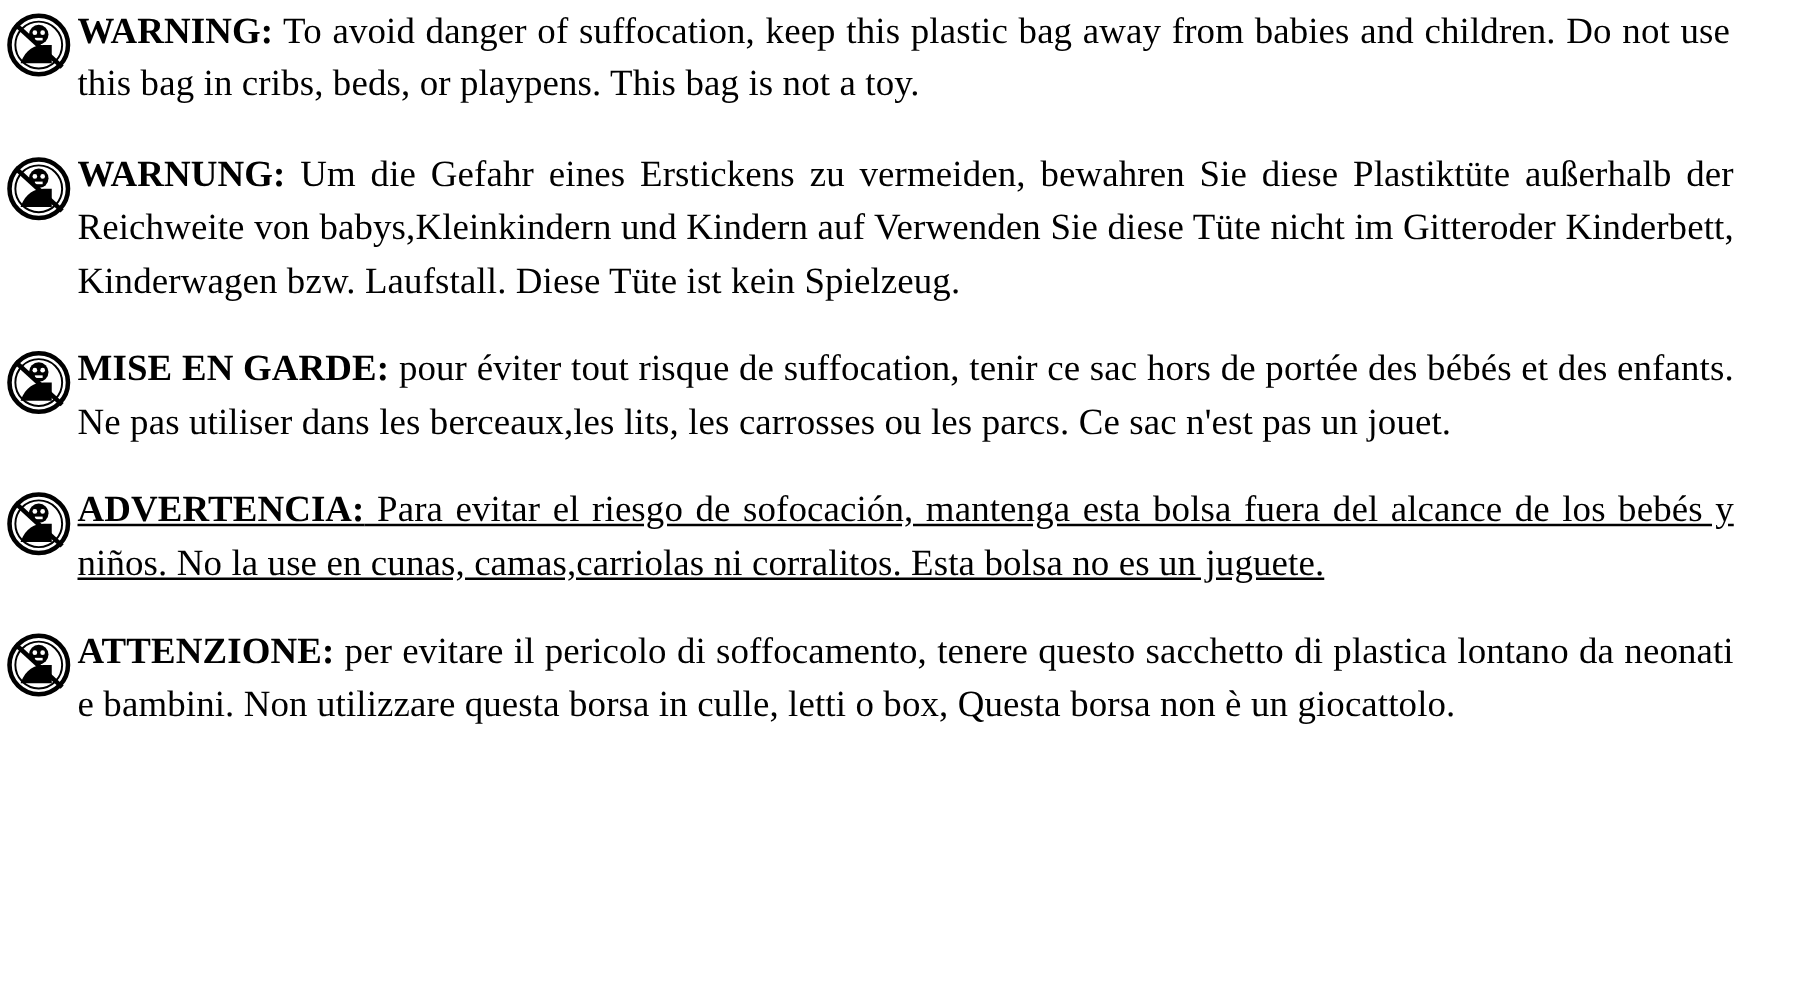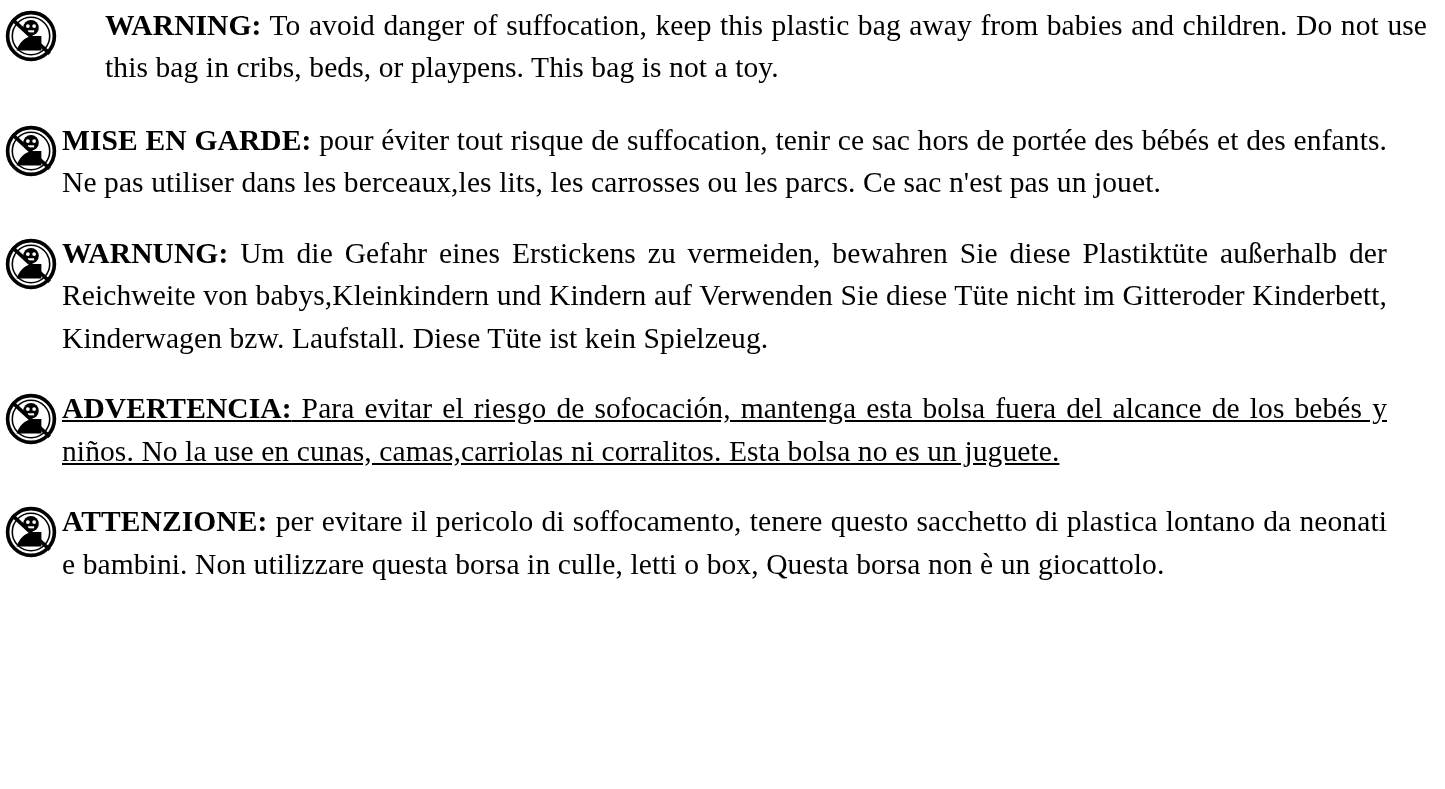--- a/index.html
+++ b/index.html
@@ -61,21 +61,21 @@
     text-justify: inter-word;
     hyphens: manual;
     letter-spacing: 0.1px;
   }
 
   .warning-text .lead {
     font-weight: bold;
   }
 
   
-  .row-1 .warning-text { max-width: 1322px; margin-left: 43px; }
+  .row-1 .warning-text { max-width: 1322px; }
   .row-2 .warning-text { max-width: 1325px; }
   .row-3 .warning-text { max-width: 1325px; }
   .row-4 .warning-text { max-width: 1325px; text-decoration: underline; }
   .row-5 .warning-text { max-width: 1325px; }
 
   .row-1 { margin-bottom: 30px; }
   .row-2 { margin-bottom: 28px; }
   .row-3 { margin-bottom: 28px; }
   .row-4 { margin-bottom: 28px; }
   .row-5 { margin-bottom: 0; }
@@ -97,53 +97,53 @@
           <circle cx="56" cy="31" r="3.6" fill="#ffffff"></circle>
           <rect x="44" y="39" width="12" height="4" fill="#ffffff"></rect>
           <path d="M14 18 L86 84" stroke="#000000" stroke-width="7" fill="none"></path>
         </svg>
       </div>
       <div class="text-cell">
         <p class="warning-text"><span class="lead">WARNING:</span><span> To avoid danger of suffocation, keep this plastic bag away from babies and children. Do not use this bag in cribs, beds, or playpens. This bag is not a toy.</span></p>
       </div>
     </div>
 
+    <div class="warning-row row-2">
+      <div class="icon-cell">
+        <svg class="suffocation-icon" viewBox="0 0 100 100">
+          <circle cx="50" cy="50" r="45" fill="#ffffff" stroke="#000000" stroke-width="7"></circle>
+          <circle cx="50" cy="50" r="36" fill="#ffffff" stroke="#000000" stroke-width="3"></circle>
+          <path d="M22 78 C30 56 44 50 58 50 L70 50 L70 78 Z" fill="#000000"></path>
+          <circle cx="50" cy="34" r="15" fill="#000000"></circle>
+          <circle cx="44" cy="31" r="3.6" fill="#ffffff"></circle>
+          <circle cx="56" cy="31" r="3.6" fill="#ffffff"></circle>
+          <rect x="44" y="39" width="12" height="4" fill="#ffffff"></rect>
+          <path d="M14 18 L86 84" stroke="#000000" stroke-width="7" fill="none"></path>
+        </svg>
+      </div>
+      <div class="text-cell">
+        <p class="warning-text"><span class="lead">WARNUNG:</span><span> Um die Gefahr eines Erstickens zu vermeiden, bewahren Sie diese Plastiktüte außerhalb der Reichweite von babys,Kleinkindern und Kindern auf Verwenden Sie diese Tüte nicht im Gitteroder Kinderbett, Kinderwagen bzw. Laufstall. Diese Tüte ist kein Spielzeug.</span></p>
+      </div>
+    </div>
+
     <div class="warning-row row-3">
       <div class="icon-cell">
         <svg class="suffocation-icon" viewBox="0 0 100 100">
           <circle cx="50" cy="50" r="45" fill="#ffffff" stroke="#000000" stroke-width="7"></circle>
           <circle cx="50" cy="50" r="36" fill="#ffffff" stroke="#000000" stroke-width="3"></circle>
           <path d="M22 78 C30 56 44 50 58 50 L70 50 L70 78 Z" fill="#000000"></path>
           <circle cx="50" cy="34" r="15" fill="#000000"></circle>
           <circle cx="44" cy="31" r="3.6" fill="#ffffff"></circle>
           <circle cx="56" cy="31" r="3.6" fill="#ffffff"></circle>
           <rect x="44" y="39" width="12" height="4" fill="#ffffff"></rect>
           <path d="M14 18 L86 84" stroke="#000000" stroke-width="7" fill="none"></path>
         </svg>
       </div>
       <div class="text-cell">
         <p class="warning-text"><span class="lead">MISE EN GARDE:</span><span> pour éviter tout risque de suffocation, tenir ce sac hors de portée des bébés et des enfants. Ne pas utiliser dans les berceaux,les lits, les carrosses ou les parcs. Ce sac n'est pas un jouet.</span></p>
-      </div>
-    </div>
-
-    <div class="warning-row row-2">
-      <div class="icon-cell">
-        <svg class="suffocation-icon" viewBox="0 0 100 100">
-          <circle cx="50" cy="50" r="45" fill="#ffffff" stroke="#000000" stroke-width="7"></circle>
-          <circle cx="50" cy="50" r="36" fill="#ffffff" stroke="#000000" stroke-width="3"></circle>
-          <path d="M22 78 C30 56 44 50 58 50 L70 50 L70 78 Z" fill="#000000"></path>
-          <circle cx="50" cy="34" r="15" fill="#000000"></circle>
-          <circle cx="44" cy="31" r="3.6" fill="#ffffff"></circle>
-          <circle cx="56" cy="31" r="3.6" fill="#ffffff"></circle>
-          <rect x="44" y="39" width="12" height="4" fill="#ffffff"></rect>
-          <path d="M14 18 L86 84" stroke="#000000" stroke-width="7" fill="none"></path>
-        </svg>
-      </div>
-      <div class="text-cell">
-        <p class="warning-text"><span class="lead">WARNUNG:</span><span> Um die Gefahr eines Erstickens zu vermeiden, bewahren Sie diese Plastiktüte außerhalb der Reichweite von babys,Kleinkindern und Kindern auf Verwenden Sie diese Tüte nicht im Gitteroder Kinderbett, Kinderwagen bzw. Laufstall. Diese Tüte ist kein Spielzeug.</span></p>
       </div>
     </div>
 
     <div class="warning-row row-4">
       <div class="icon-cell">
         <svg class="suffocation-icon" viewBox="0 0 100 100">
           <circle cx="50" cy="50" r="45" fill="#ffffff" stroke="#000000" stroke-width="7"></circle>
           <circle cx="50" cy="50" r="36" fill="#ffffff" stroke="#000000" stroke-width="3"></circle>
           <path d="M22 78 C30 56 44 50 58 50 L70 50 L70 78 Z" fill="#000000"></path>
           <circle cx="50" cy="34" r="15" fill="#000000"></circle>

